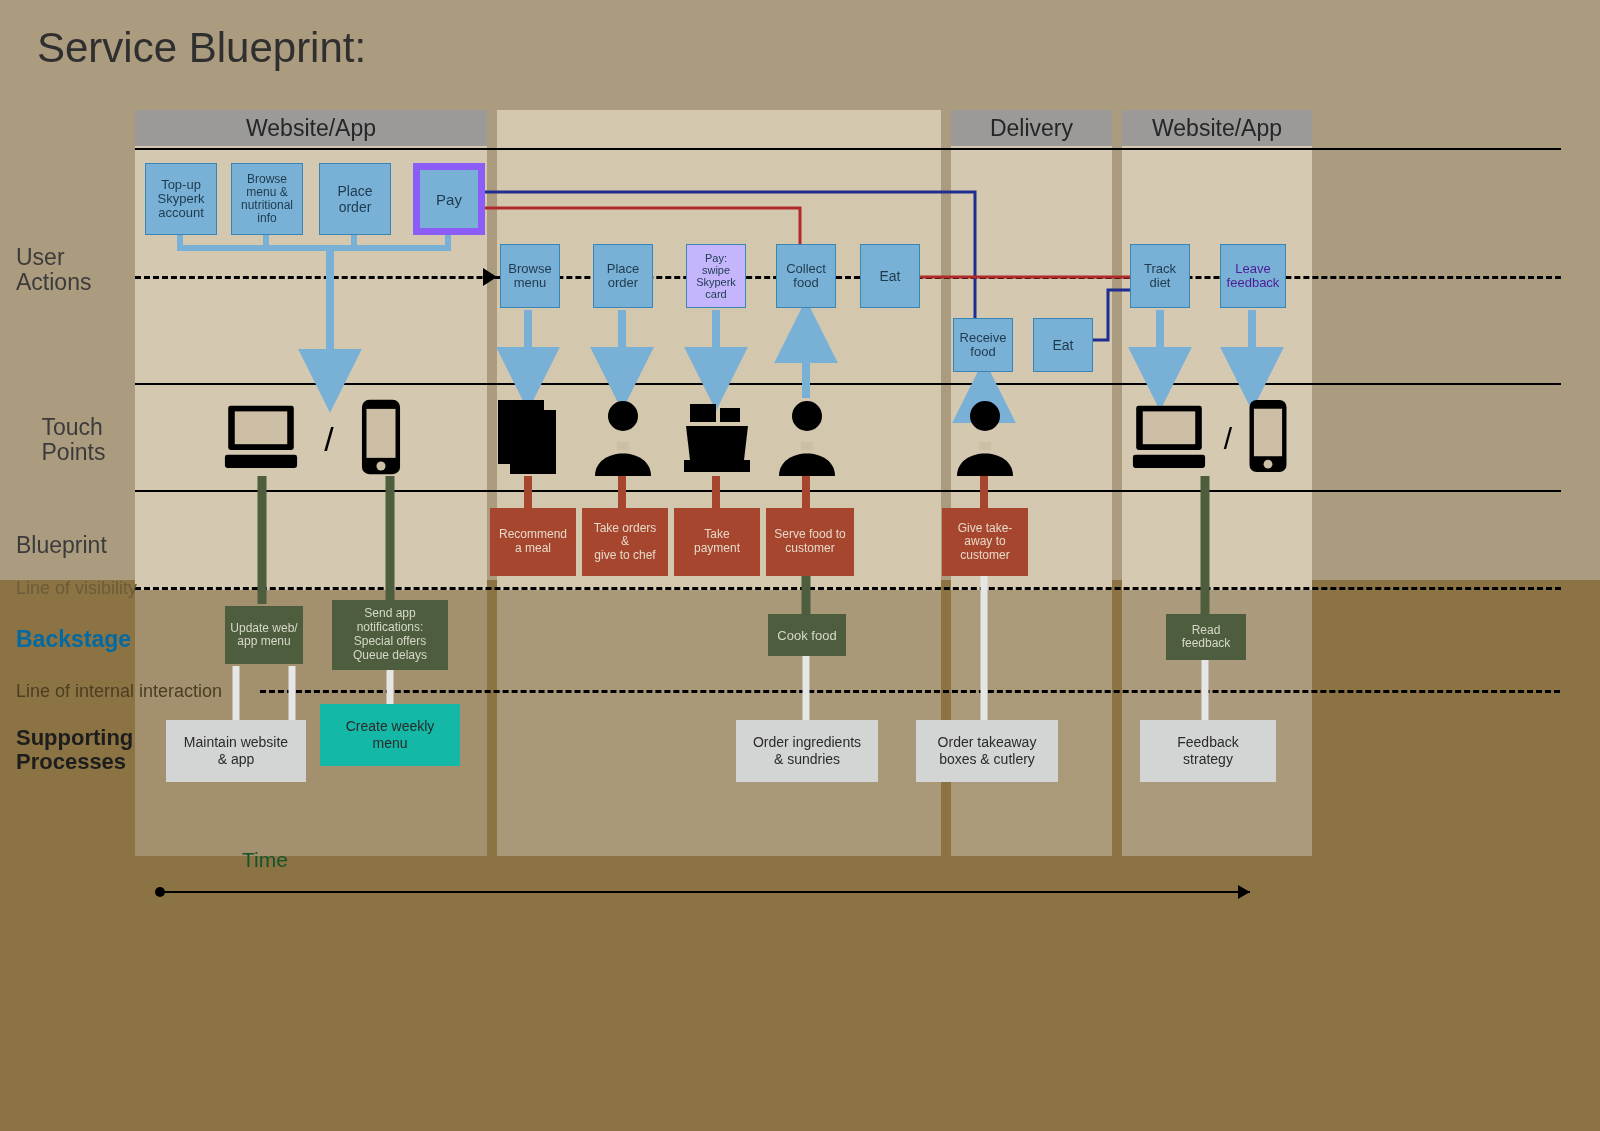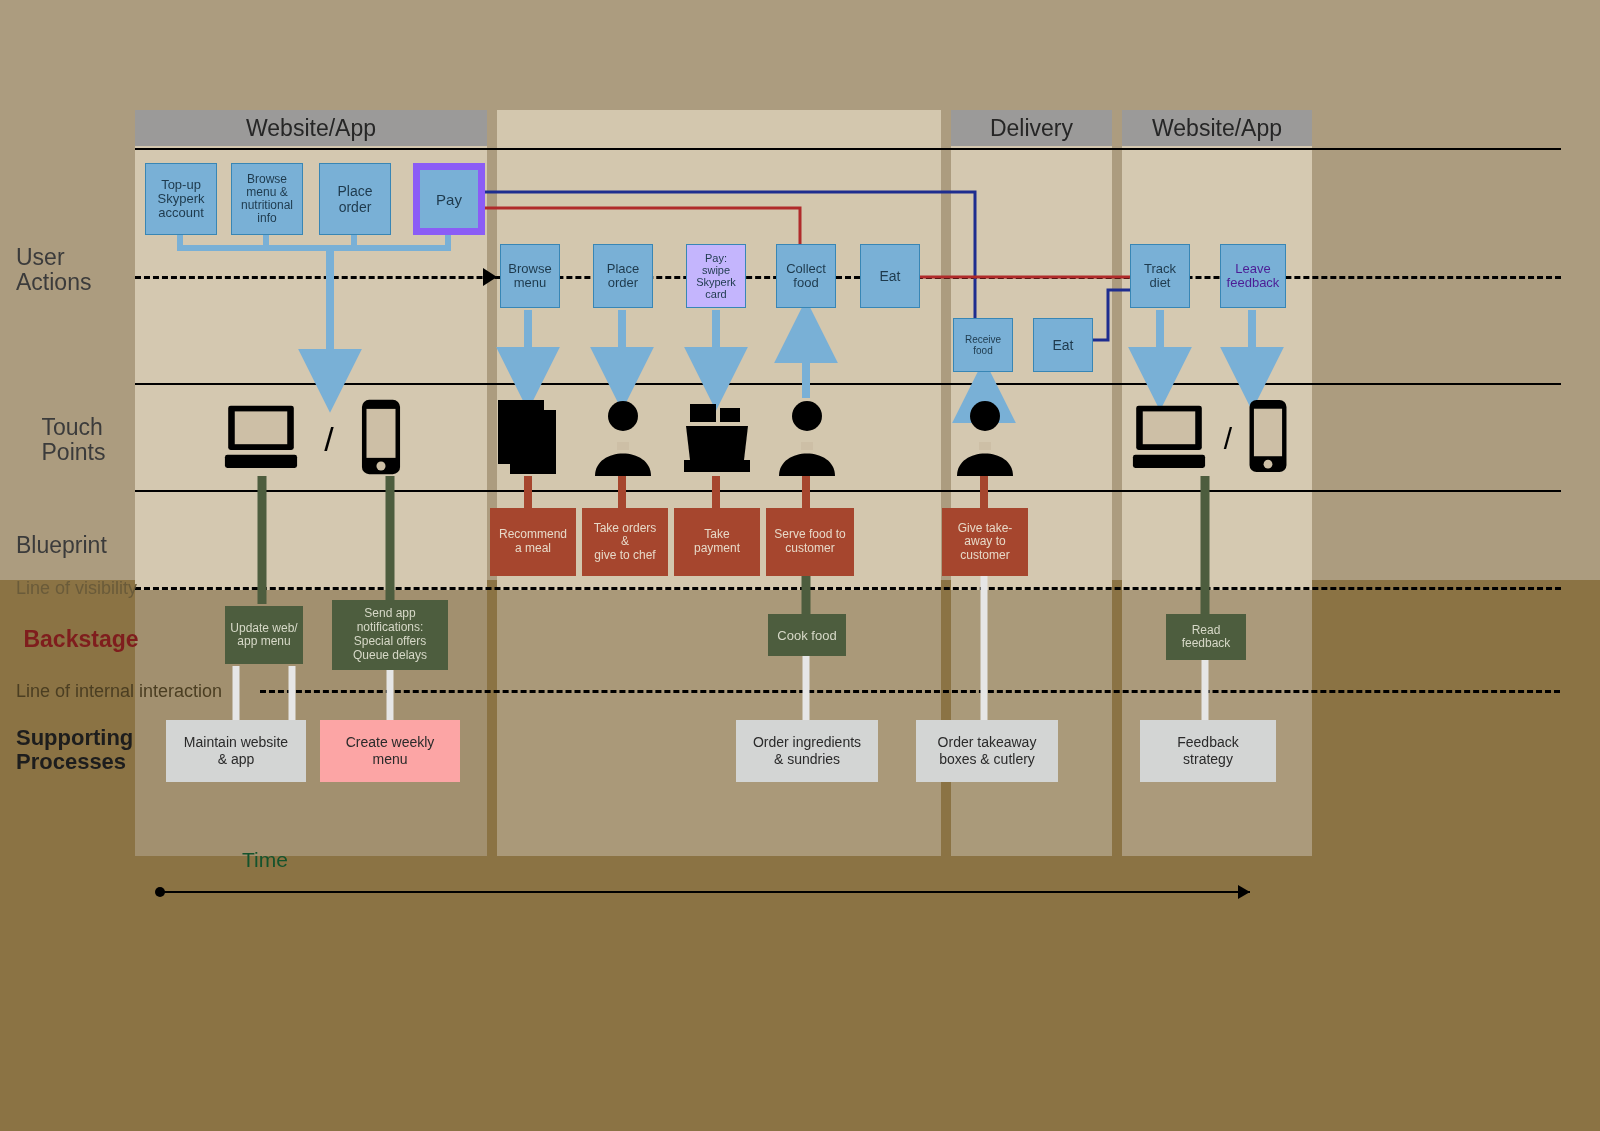--- a/index.html
+++ b/index.html
@@ -24,20 +24,23 @@
   <div class="box" style="left:135px;top:110px;width:352px;height:746px;background:rgba(214,202,178,.85)"></div>
   <div class="box" style="left:497px;top:110px;width:444px;height:746px;background:rgba(214,202,178,.7)"></div>
   <div class="box" style="left:951px;top:110px;width:161px;height:746px;background:rgba(214,202,178,.7)"></div>
   <div class="box" style="left:1122px;top:110px;width:190px;height:746px;background:rgba(214,202,178,.7)"></div>
 
   <div class="box" style="left:135px;top:590px;width:352px;height:266px;background:rgba(120,98,58,.55)"></div>
   <div class="box" style="left:497px;top:590px;width:444px;height:266px;background:rgba(120,98,58,.45)"></div>
   <div class="box" style="left:951px;top:590px;width:161px;height:266px;background:rgba(120,98,58,.45)"></div>
   <div class="box" style="left:1122px;top:590px;width:190px;height:266px;background:rgba(120,98,58,.45)"></div>
 
+  <div class="box" style="left:37px;top:18px;width:700px;height:60px;justify-content:flex-start;font-size:42px;font-weight:300;color:#2f2f2f">
+      <span class="txt">Service Blueprint:</span>
+    </div>
 
   <div class="box" style="left:135px;top:110px;width:352px;height:36px;background:#9b9a99;color:#262626;font-size:23px">
       <span class="txt">Website/App</span>
     </div>
   <div class="box" style="left:951px;top:110px;width:161px;height:36px;background:#9b9a99;color:#262626;font-size:23px">
       <span class="txt">Delivery</span>
     </div>
   <div class="box" style="left:1122px;top:110px;width:190px;height:36px;background:#9b9a99;color:#262626;font-size:23px">
       <span class="txt">Website/App</span>
     </div>
@@ -59,21 +62,21 @@
   <div class="box" style="left:16px;top:410px;width:115px;height:60px;justify-content:center;text-align:left;color:#3b3b3b;font-size:23px;line-height:1.1">
       <span class="txt">Touch
 Points</span>
     </div>
   <div class="box" style="left:16px;top:530px;width:130px;height:30px;justify-content:flex-start;text-align:left;color:#3b3b3b;font-size:23px">
       <span class="txt">Blueprint</span>
     </div>
   <div class="box" style="left:16px;top:575px;width:200px;height:26px;justify-content:flex-start;text-align:left;color:#6a5b3a;font-size:18px">
       <span class="txt">Line of visibility</span>
     </div>
-  <div class="box" style="left:16px;top:624px;width:130px;height:30px;justify-content:center;text-align:left;color:#7f1d1d;font-size:23px;font-weight:600">
+  <div class="box" style="left:16px;top:624px;width:130px;height:30px;justify-content:flex-start;text-align:left;color:#0369a1;font-size:23px;font-weight:600">
       <span class="txt">Backstage</span>
     </div>
   <div class="box" style="left:16px;top:678px;width:250px;height:26px;justify-content:flex-start;text-align:left;color:#4b3e22;font-size:18px">
       <span class="txt">Line of internal interaction</span>
     </div>
   <div class="box" style="left:16px;top:720px;width:140px;height:60px;justify-content:flex-start;text-align:left;color:#1d1d1d;font-size:22px;font-weight:600;line-height:1.1">
       <span class="txt">Supporting
 Processes</span>
     </div>
 
@@ -173,21 +176,21 @@
 card</span>
     </div>
   <div class="box" style="left:776px;top:244px;width:60px;height:64px;background:#79b0d6;border:1px solid #3886b5;color:#1e3a4d;font-size:13px;line-height:1.1">
       <span class="txt">Collect
 food</span>
     </div>
   <div class="box" style="left:860px;top:244px;width:60px;height:64px;background:#79b0d6;border:1px solid #3886b5;color:#1e3a4d;font-size:14px">
       <span class="txt">Eat</span>
     </div>
 
-  <div class="box" style="left:953px;top:318px;width:60px;height:54px;background:#79b0d6;border:1px solid #3886b5;color:#1e3a4d;font-size:10px;line-height:1.1">
+  <div class="box" style="left:953px;top:318px;width:60px;height:54px;background:#79b0d6;border:1px solid #3886b5;color:#1e3a4d;font-size:13px;line-height:1.1">
       <span class="txt">Receive
 food</span>
     </div>
   <div class="box" style="left:1033px;top:318px;width:60px;height:54px;background:#79b0d6;border:1px solid #3886b5;color:#1e3a4d;font-size:14px">
       <span class="txt">Eat</span>
     </div>
 
   <div class="box" style="left:1130px;top:244px;width:60px;height:64px;background:#79b0d6;border:1px solid #3886b5;color:#1e3a4d;font-size:13px;line-height:1.1">
       <span class="txt">Track
 diet</span>
@@ -290,21 +293,21 @@
     </div>
   <div class="box" style="left:1166px;top:614px;width:80px;height:46px;background:#4d5d3e;color:#d7d9c8;font-size:12px;line-height:1.1">
       <span class="txt">Read
 feedback</span>
     </div>
 
   <div class="box" style="left:166px;top:720px;width:140px;height:62px;background:#d3d5d4;color:#2a2a2a;font-size:14px;line-height:1.2">
       <span class="txt">Maintain website
 &amp; app</span>
     </div>
-  <div class="box" style="left:320px;top:720px;width:140px;height:62px;background:#fca5a5;color:#2a2a2a;font-size:14px;line-height:1.2">
+  <div class="box" style="left:320px;top:704px;width:140px;height:62px;background:#14b8a6;color:#2a2a2a;font-size:14px;line-height:1.2">
       <span class="txt">Create weekly
 menu</span>
     </div>
   <div class="box" style="left:736px;top:720px;width:142px;height:62px;background:#d3d5d4;color:#2a2a2a;font-size:14px;line-height:1.2">
       <span class="txt">Order ingredients
 &amp; sundries</span>
     </div>
   <div class="box" style="left:916px;top:720px;width:142px;height:62px;background:#d3d5d4;color:#2a2a2a;font-size:14px;line-height:1.2">
       <span class="txt">Order takeaway
 boxes &amp; cutlery</span>

